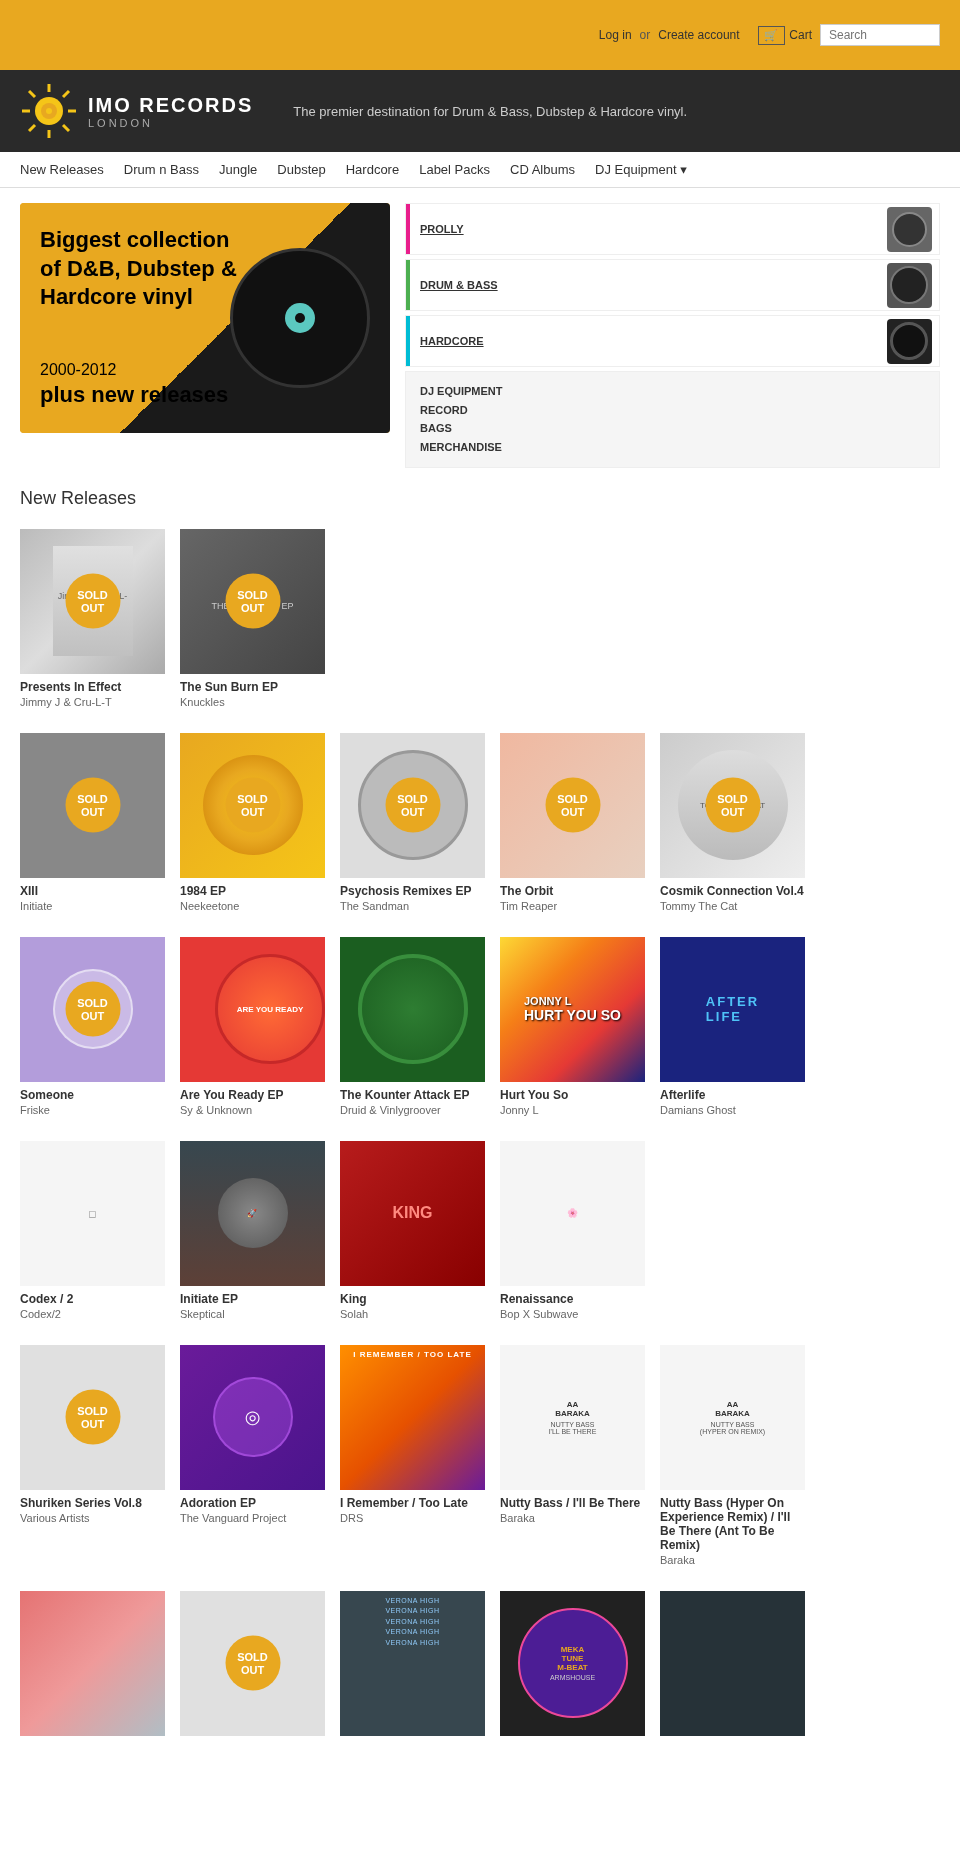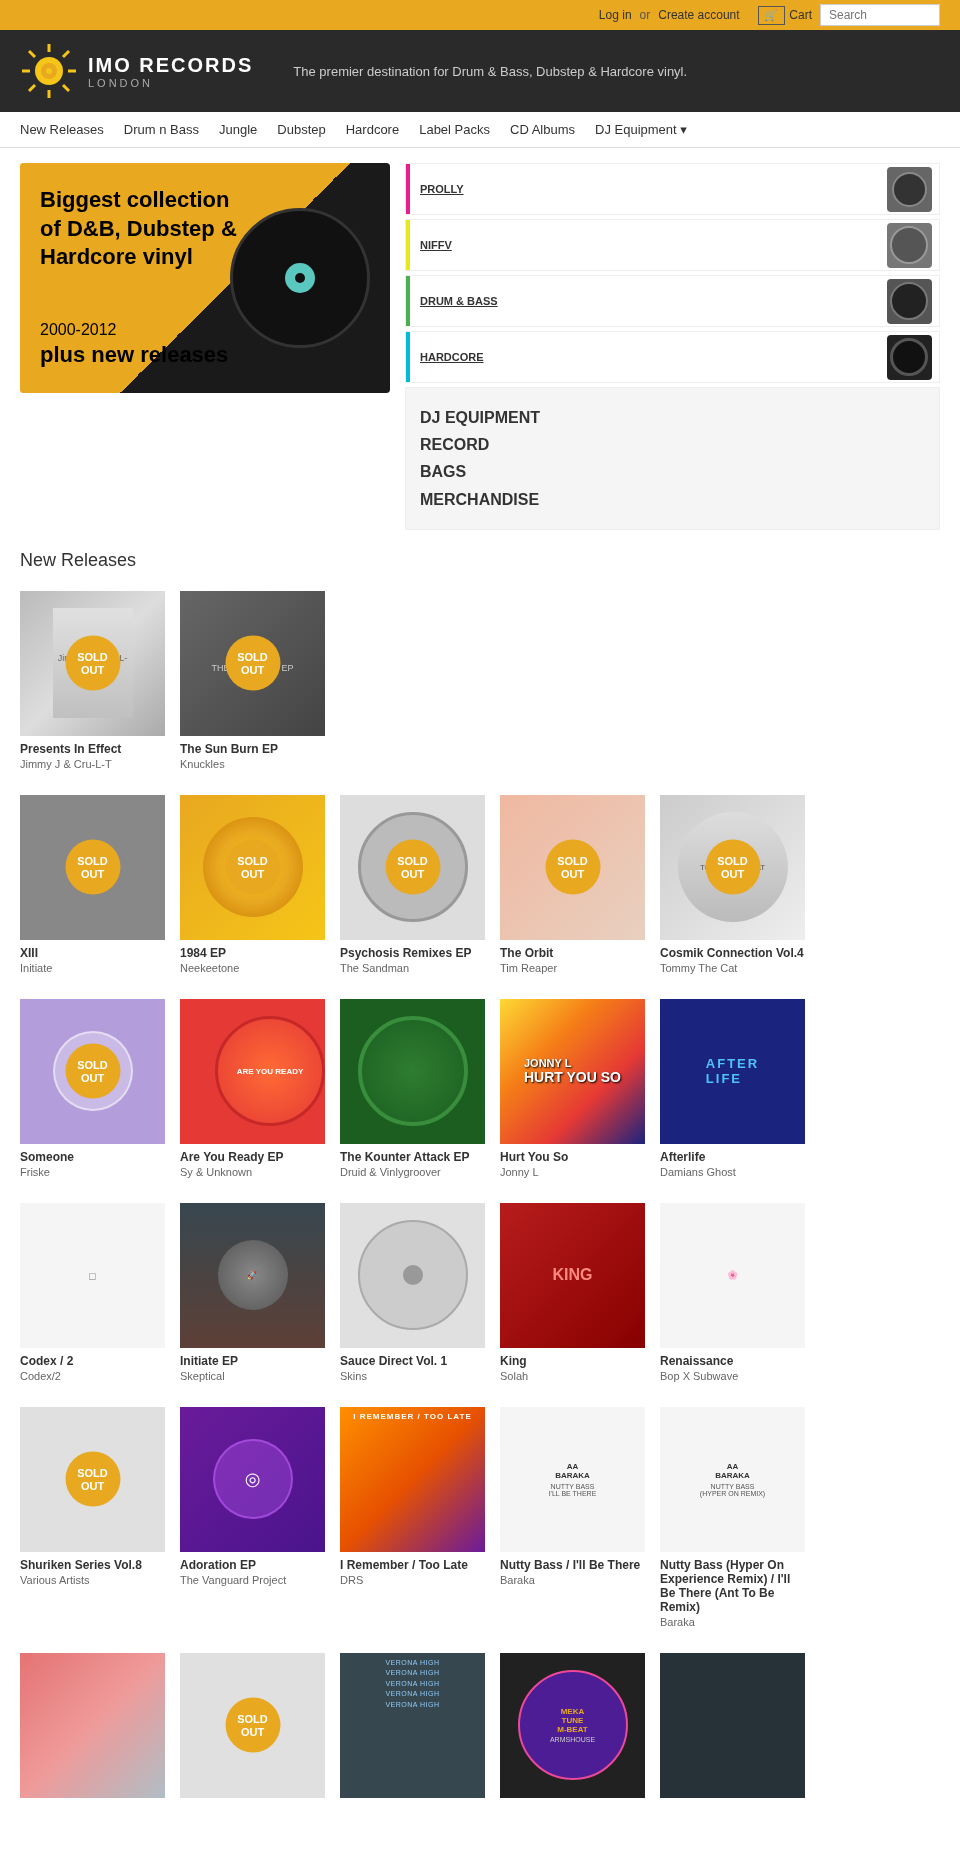--- a/index.html
+++ b/index.html
@@ -1,21 +1,21 @@
 <!DOCTYPE html>
 <html><head>
   <meta charset="utf-8">
   <style>
     * { margin: 0; padding: 0; box-sizing: border-box; }
     body { font-family: Arial, sans-serif; font-size: 13px; color: #333; background: #fff; width: 960px; }
 
     
     .top-bar {
       background: #e8a820;
-      padding: 4px 20px;
+      padding: 24px 20px;
       display: flex;
       justify-content: flex-end;
       align-items: center;
       gap: 8px;
       font-size: 12px;
     }
     .top-bar a { color: #333; text-decoration: none; }
     .top-bar .sep { color: #555; }
     .cart-area { display: flex; align-items: center; gap: 4px; margin-left: 10px; }
     .cart-icon-wrap { border: 1px solid #555; padding: 2px 6px; font-size: 11px; }
@@ -315,29 +315,20 @@
       <div class="cat-item">
         <div class="cat-accent accent-pink" style="width:4px;align-self:stretch;background:#e91e8c;"></div>
         <div class="cat-label">PROLLY</div>
         <div class="cat-thumb-box">
           <div style="width:45px;height:45px;background:#666;border-radius:4px;display:flex;align-items:center;justify-content:center;">
             <div style="width:35px;height:35px;border-radius:50%;background:#333;border:2px solid #888;"></div>
           </div>
         </div>
       </div>
 
-      <div class="cat-item">
-        <div class="cat-accent" style="width:4px;align-self:stretch;background:#e8e820;"></div>
-        <div class="cat-label">NIFFV</div>
-        <div class="cat-thumb-box">
-          <div style="width:45px;height:45px;background:#777;border-radius:4px;display:flex;align-items:center;justify-content:center;">
-            <div style="width:38px;height:38px;border-radius:50%;background:#555;border:2px solid #999;"></div>
-          </div>
-        </div>
-      </div>
 
       <div class="cat-item">
         <div class="cat-accent" style="width:4px;align-self:stretch;background:#4caf50;"></div>
         <div class="cat-label">DRUM &amp; BASS</div>
         <div class="cat-thumb-box">
           <div style="width:45px;height:45px;background:#555;border-radius:4px;display:flex;align-items:center;justify-content:center;">
             <div style="width:38px;height:38px;border-radius:50%;background:#222;border:2px solid #777;"></div>
           </div>
         </div>
       </div>
@@ -345,21 +336,21 @@
       <div class="cat-item">
         <div class="cat-accent" style="width:4px;align-self:stretch;background:#00bcd4;"></div>
         <div class="cat-label">HARDCORE</div>
         <div class="cat-thumb-box">
           <div style="width:45px;height:45px;background:#222;border-radius:4px;display:flex;align-items:center;justify-content:center;">
             <div style="width:38px;height:38px;border-radius:50%;background:#111;border:3px solid #555;"></div>
           </div>
         </div>
       </div>
 
-      <div class="dj-equip-box" style="padding:16px 14px;font-size:16px;font-weight:bold;line-height:1.7;">
+      <div class="dj-equip-box" style="padding:10px 14px;font-size:11px;font-weight:bold;line-height:1.7;">
         DJ EQUIPMENT<br>RECORD<br>BAGS<br>MERCHANDISE
       </div>
     </div>
   </div>
 
   <h2 class="section-title">New Releases</h2>
 
   <div class="product-grid">
 
     <div class="product-item">
@@ -502,31 +493,20 @@
     <div class="product-item">
       <div class="product-img-wrap">
         <div style="width:100%;height:100%;background:linear-gradient(180deg,#37474f,#5d4037);display:flex;align-items:center;justify-content:center;">
           <div style="width:70px;height:70px;border-radius:50%;background:radial-gradient(#888,#555);display:flex;align-items:center;justify-content:center;">
             <div style="font-size:8px;color:#fff;">🚀</div>
           </div>
         </div>
       </div>
       <div class="product-title">Initiate EP</div>
       <div class="product-artist">Skeptical</div>
-    </div>
-    <div class="product-item">
-      <div class="product-img-wrap">
-        <div style="width:100%;height:100%;background:#e0e0e0;display:flex;align-items:center;justify-content:center;">
-          <div style="width:110px;height:110px;border-radius:50%;background:#ccc;border:2px solid #aaa;display:flex;align-items:center;justify-content:center;">
-            <div style="width:20px;height:20px;border-radius:50%;background:#999;"></div>
-          </div>
-        </div>
-      </div>
-      <div class="product-title">Sauce Direct Vol. 1</div>
-      <div class="product-artist">Skins</div>
     </div>
     <div class="product-item">
       <div class="product-img-wrap">
         <div style="width:100%;height:100%;background:linear-gradient(135deg,#b71c1c,#880000);display:flex;align-items:center;justify-content:center;">
           <div style="font-size:16px;color:#ff8a80;font-weight:bold;">KING</div>
         </div>
       </div>
       <div class="product-title">King</div>
       <div class="product-artist">Solah</div>
     </div>

